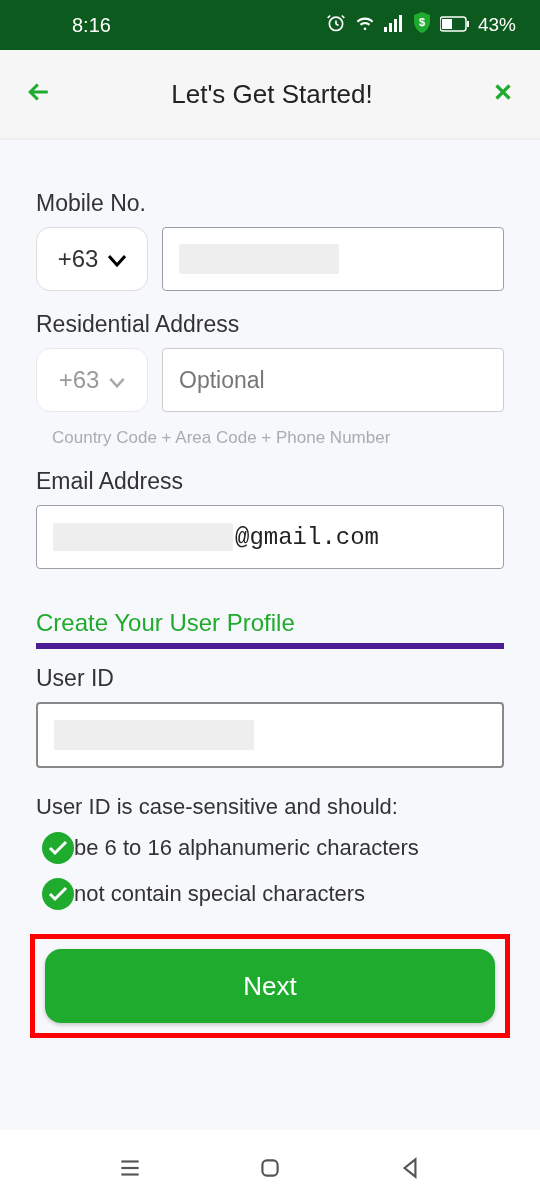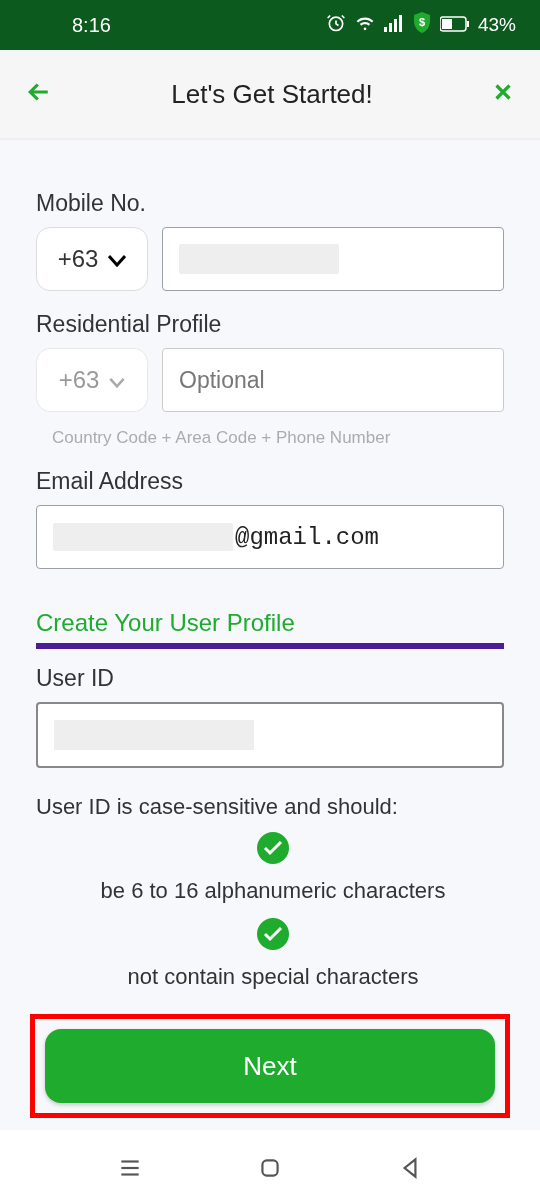--- a/index.html
+++ b/index.html
@@ -19,21 +19,21 @@
   .input-box.light { border-color: #ccc; }
   .input-box .redact { background: #eee; height: 30px; width: 160px; border-radius: 2px; }
   .hint { color: #a8adb3; font-size: 17px; margin: 16px 0 0 16px; }
   .email-content { display: flex; align-items: center; width: 100%; font-family: Liberation Mono, monospace; }
   .email-content .redact { background: #eee; height: 28px; width: 180px; margin-right: 2px; }
   .email-content .domain { font-size: 24px; color: #222; }
   .section-title { color: #1fab2e; font-size: 24px; margin-top: 40px; padding-bottom: 6px; border-bottom: 6px solid #4c1d95; }
   .uid-box { background: #fff; border: 2px solid #888; border-radius: 4px; height: 66px; display: flex; align-items: center; padding: 0 16px; margin-top: 8px; }
   .uid-box .redact { background: #eee; height: 30px; width: 200px; }
   .rules-title { font-size: 22px; color: #333; margin-top: 26px; margin-bottom: 12px; }
-  .rule { display: flex; align-items: center; gap: 14px; margin-bottom: 14px; padding-left: 6px; flex-direction: column; }
+  .rule { display: flex; align-items: center; margin-bottom: 14px; padding-left: 6px; }
   .check { width: 32px; height: 32px; background: #1fab2e; border-radius: 50%; display: flex; align-items: center; justify-content: center; flex-shrink: 0; }
   .rule-text { font-size: 22px; color: #333; }
   .next-wrap { margin: 24px -6px 0 -6px; border: 5px solid #ff0000; padding: 10px; }
   .next-btn { background: #1fab2e; color: #fff; width: 100%; height: 74px; border: none; border-radius: 16px; font-size: 26px; box-shadow: 0 2px 4px rgba(0,0,0,0.2); }
   .navbar { position: absolute; bottom: 0; left: 0; right: 0; height: 60px; display: flex; align-items: center; justify-content: space-around; background: #fff; padding: 0 60px; }
   .nav-icon { width: 26px; height: 26px; }
 </style>
 </head>
 <body>
 
@@ -101,21 +101,21 @@
         <svg width="18" height="12" viewBox="0 0 18 12" fill="#000">
             <path d="M1 1l8 9 8-9" stroke="#000" stroke-width="3" fill="none"></path>
           </svg>
       </span>
     </div>
     <div class="input-box">
       <div class="redact"></div>
     </div>
   </div>
 
-  <div class="field-label">Residential Profile</div>
+  <div class="field-label">Residential Address</div>
   <div class="row">
     <div class="cc-box light">
       <span>+63</span>
       <span>
         <svg width="16" height="10" viewBox="0 0 18 12" fill="none">
             <path d="M1 1l8 9 8-9" stroke="#aaa" stroke-width="3"></path>
           </svg>
       </span>
     </div>
     <div class="input-box light">

